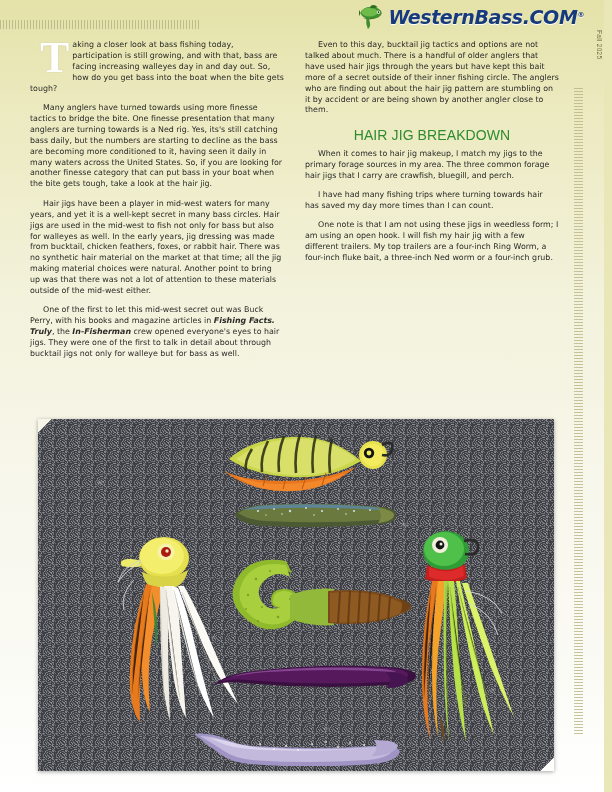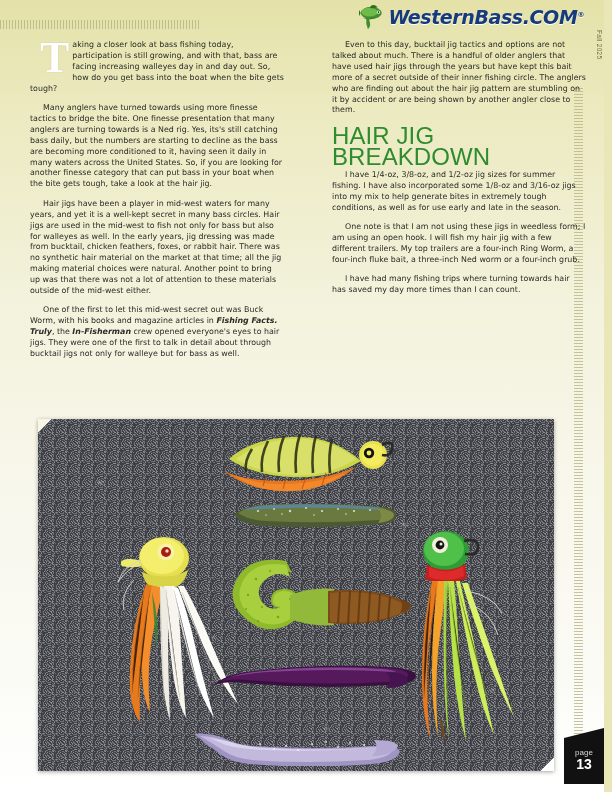--- a/index.html
+++ b/index.html
@@ -53,46 +53,47 @@
 
   
   .col{
     position:absolute;top:40px;width:254px;
     font-family:"DejaVu Sans", sans-serif;
     font-size:7.9px;line-height:10.9px;
     color:#2b2b28;
     text-align:left;
   }
   #col-left{left:30px;}
-  #col-right{left:332px;}
+  #col-right{left:305px;}
   .col p{margin:0 0 8.5px 0;text-indent:13px;}
   .col p.noindent{text-indent:0;}
   .col i,.col em{font-style:italic;}
   .col b,.col strong{font-weight:bold;}
 
   
   #dropcap{
     float:left;
     font-family:"Liberation Serif", serif;
     font-weight:bold;
     font-size:44px;line-height:34px;
     color:#ffffff;
     margin:1px 3px -2px 10px;
     text-shadow:0 0 1px rgba(140,138,100,.55);
   }
 
   
   #hair-jig-heading{
     font-family:"Liberation Sans", sans-serif;
     font-weight:normal;
-    font-size:24px;line-height:21px;
+    font-size:14px;line-height:21px;
     letter-spacing:.1px;
     color:#2e8b2e;
     margin:2px 0 3px 0;
     text-indent:0;
+    text-align:center;
   }
 
   
   #photo-wrap{
     position:absolute;left:38px;top:419px;width:516px;height:352px;
     box-shadow:0 1px 4px rgba(0,0,0,.35);
   }
   #photo{
     position:absolute;inset:0;
     background:
@@ -142,29 +143,29 @@
     </svg>
     <span id="wb-wordmark"><span>WesternBass.COM</span><sup id="wb-tm">®</sup></span>
   </div>
 
   <div id="issue-date">Fall 2025</div>
 
   <div id="col-left" class="col">
     <p class="noindent"><span id="dropcap">T</span><span>aking a closer look at bass fishing today, participation is still growing, and with that, bass are facing increasing walleyes day in and day out. So, how do you get bass into the boat when the bite gets tough?</span></p>
     <p>Many anglers have turned towards using more finesse tactics to bridge the bite. One finesse presentation that many anglers are turning towards is a Ned rig. Yes, its's still catching bass daily, but the numbers are starting to decline as the bass are becoming more conditioned to it, having seen it daily in many waters across the United States. So, if you are looking for another finesse category that can put bass in your boat when the bite gets tough, take a look at the hair jig.</p>
     <p>Hair jigs have been a player in mid-west waters for many years, and yet it is a well-kept secret in many bass circles. Hair jigs are used in the mid-west to fish not only for bass but also for walleyes as well. In the early years, jig dressing was made from bucktail, chicken feathers, foxes, or rabbit hair. There was no synthetic hair material on the market at that time; all the jig making material choices were natural. Another point to bring up was that there was not a lot of attention to these materials outside of the mid-west either.</p>
-    <p><span>One of the first to let this mid-west secret out was Buck Worm, with his books and magazine articles in </span><b><i>Fishing Facts. Truly</i></b><span>, the </span><b><i>In-Fisherman</i></b><span> crew opened everyone's eyes to hair jigs. They were one of the first to talk in detail about through bucktail jigs not only for walleye but for bass as well.</span></p>
+    <p><span>One of the first to let this mid-west secret out was Buck Perry, with his books and magazine articles in </span><b><i>Fishing Facts. Truly</i></b><span>, the </span><b><i>In-Fisherman</i></b><span> crew opened everyone's eyes to hair jigs. They were one of the first to talk in detail about through bucktail jigs not only for walleye but for bass as well.</span></p>
   </div>
 
   <div id="col-right" class="col">
     <p>Even to this day, bucktail jig tactics and options are not talked about much. There is a handful of older anglers that have used hair jigs through the years but have kept this bait more of a secret outside of their inner fishing circle. The anglers who are finding out about the hair jig pattern are stumbling on it by accident or are being shown by another angler close to them.</p>
     <h2 id="hair-jig-heading">HAIR JIG BREAKDOWN</h2>
-    <p>I have 1/4-oz, 3/8-oz, and 1/2-oz jig sizes for summer fishing. I have also incorporated some 1/8-oz and 3/16-oz jigs into my mix to help generate bites in extremely tough conditions, as well as for use early and late in the season.</p>
+    <p>When it comes to hair jig makeup, I match my jigs to the primary forage sources in my area. The three common forage hair jigs that I carry are crawfish, bluegill, and perch.</p>
+    <p>I have had many fishing trips where turning towards hair has saved my day more times than I can count.</p>
     <p>One note is that I am not using these jigs in weedless form; I am using an open hook. I will fish my hair jig with a few different trailers. My top trailers are a four-inch Ring Worm, a four-inch fluke bait, a three-inch Ned worm or a four-inch grub.</p>
-    <p>I have had many fishing trips where turning towards hair has saved my day more times than I can count.</p>
   </div>
 
   <div id="photo-wrap">
     <div id="photo">
 
       <svg class="lure" style="left:168px;top:-4px;width:190px;height:92px;" viewBox="0 0 190 92">
         <path d="M155 46 q-30 -26 -70 -24 q-40 2 -62 22 q24 16 62 18 q40 2 70 -16 Z" fill="#c9d64a"></path>
         <path d="M150 44 q-28 -22 -64 -20 q-34 2 -56 20 q22 14 56 16 q36 2 64 -16 Z" fill="#d8e06a"></path>
         <g stroke="#2c2f14" stroke-width="2.6" fill="none" opacity=".88">
           <path d="M126 24 q-4 16 -2 34"></path>
@@ -319,18 +320,14 @@
           <circle cx="136" cy="28" r=".9"></circle>
             <circle cx="84" cy="35" r=".9"></circle>
             <circle cx="160" cy="29" r=".9"></circle>
         </g>
         <path d="M184 26 q22 0 24 6 q-4 9 -26 10 q8 -8 2 -16 Z" fill="#b3a9d2"></path>
       </svg>
 
     </div>
   </div>
 
-  <div id="page-badge">
-    <span id="page-word">page</span>
-    <span id="page-num">13</span>
-  </div>
 
 </div>
 
 </body></html>

